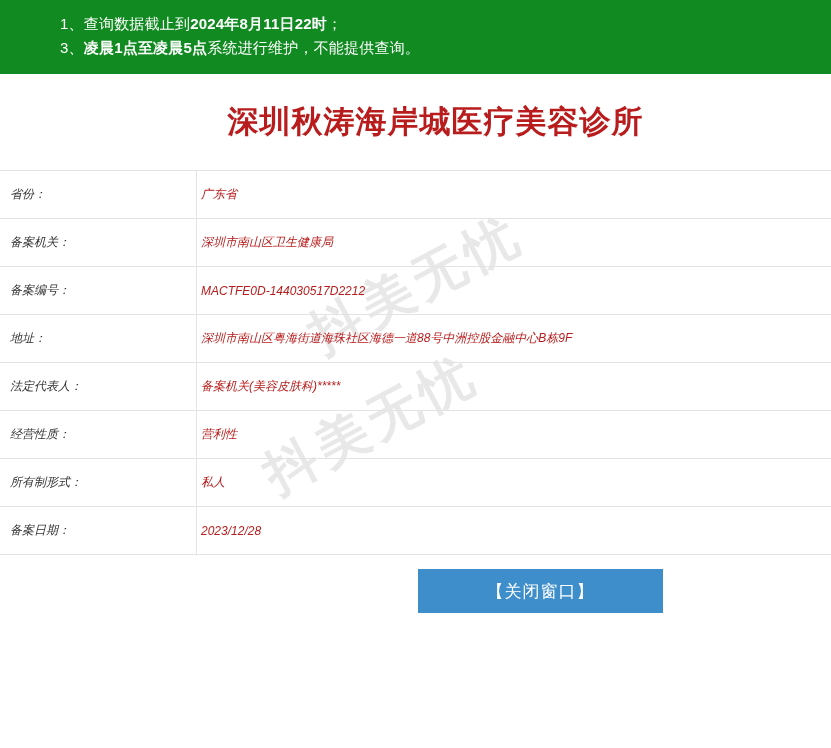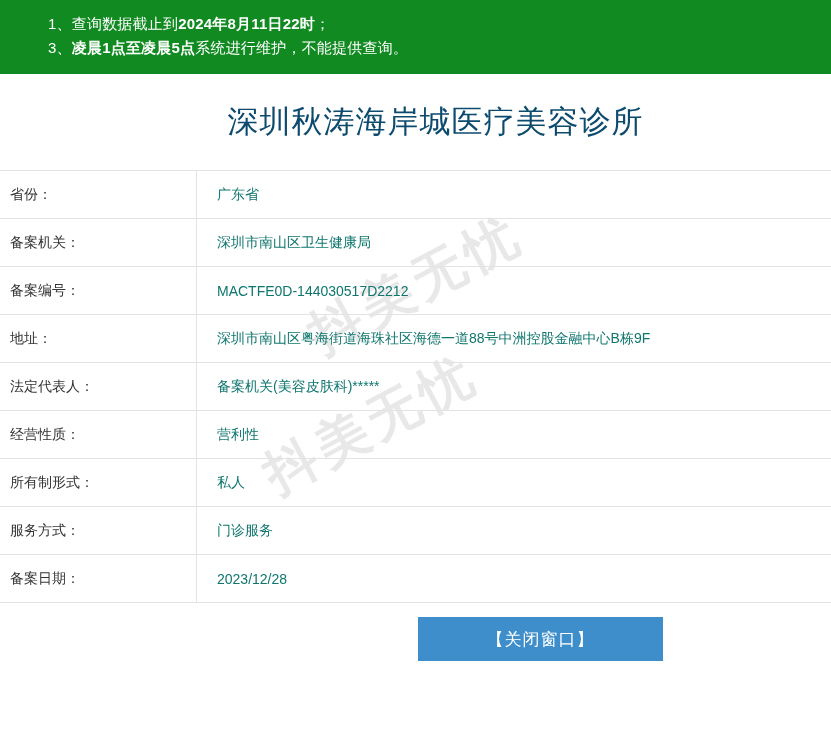--- a/index.html
+++ b/index.html
@@ -19,72 +19,73 @@
   
   .notice-banner {
     background: #118b21;
     color: #ffffff;
     padding: 12px 0 14px 0;
     box-sizing: border-box;
   }
   .notice-line {
     font-size: 15px;
     line-height: 24px;
-    padding-left: 48px;
+    padding-left: 60px;
     white-space: nowrap;
     letter-spacing: 0.2px;
   }
   .notice-line .strong {
     font-weight: bold;
   }
 
   
   .title-area {
     height: 96px;
     display: flex;
     align-items: center;
     justify-content: center;
     position: relative;
   }
   .clinic-title {
     font-size: 31px;
-    font-weight: normal;
-    color: #0c4a6e;
+    font-weight: bold;
+    color: #b91c1c;
     letter-spacing: 1px;
     padding-left: 40px;
   }
 
   
   .info-table {
     width: 831px;
     border-collapse: collapse;
     table-layout: fixed;
     position: relative;
     z-index: 2;
   }
   .info-table tr {
     height: 48px;
   }
   .info-table td {
     border-top: 1px solid #e3e3e3;
     border-bottom: 1px solid #e3e3e3;
-    font-size: 14px;
+    font-size: 12px;
     color: #3a3a3a;
     vertical-align: middle;
     background: transparent;
+    font-style: italic;
   }
   .info-table td.label {
     width: 185px;
     padding-left: 10px;
     border-right: 1px solid #e3e3e3;
     color: #333333;
   }
   .info-table td.value {
-    padding-left: 20px;
-    color: #0f766e;
+    padding-left: 4px;
+    color: #b91c1c;
   }
 
   
   .watermark {
     position: absolute;
     color: rgba(120,120,120,0.17);
     font-size: 52px;
     font-weight: bold;
     letter-spacing: 6px;
     transform: rotate(-28deg);
@@ -168,24 +169,20 @@
     </tr>
     <tr>
       <td class="label">经营性质：</td>
       <td class="value">营利性</td>
     </tr>
     <tr>
       <td class="label">所有制形式：</td>
       <td class="value">私人</td>
     </tr>
     <tr>
-      <td class="label">服务方式：</td>
-      <td class="value">门诊服务</td>
-    </tr>
-    <tr>
       <td class="label">备案日期：</td>
       <td class="value">2023/12/28</td>
     </tr>
   </tbody>
 </table>
 
 <div class="footer">
   <button class="close-button">【关闭窗口】</button>
 
 </div>

